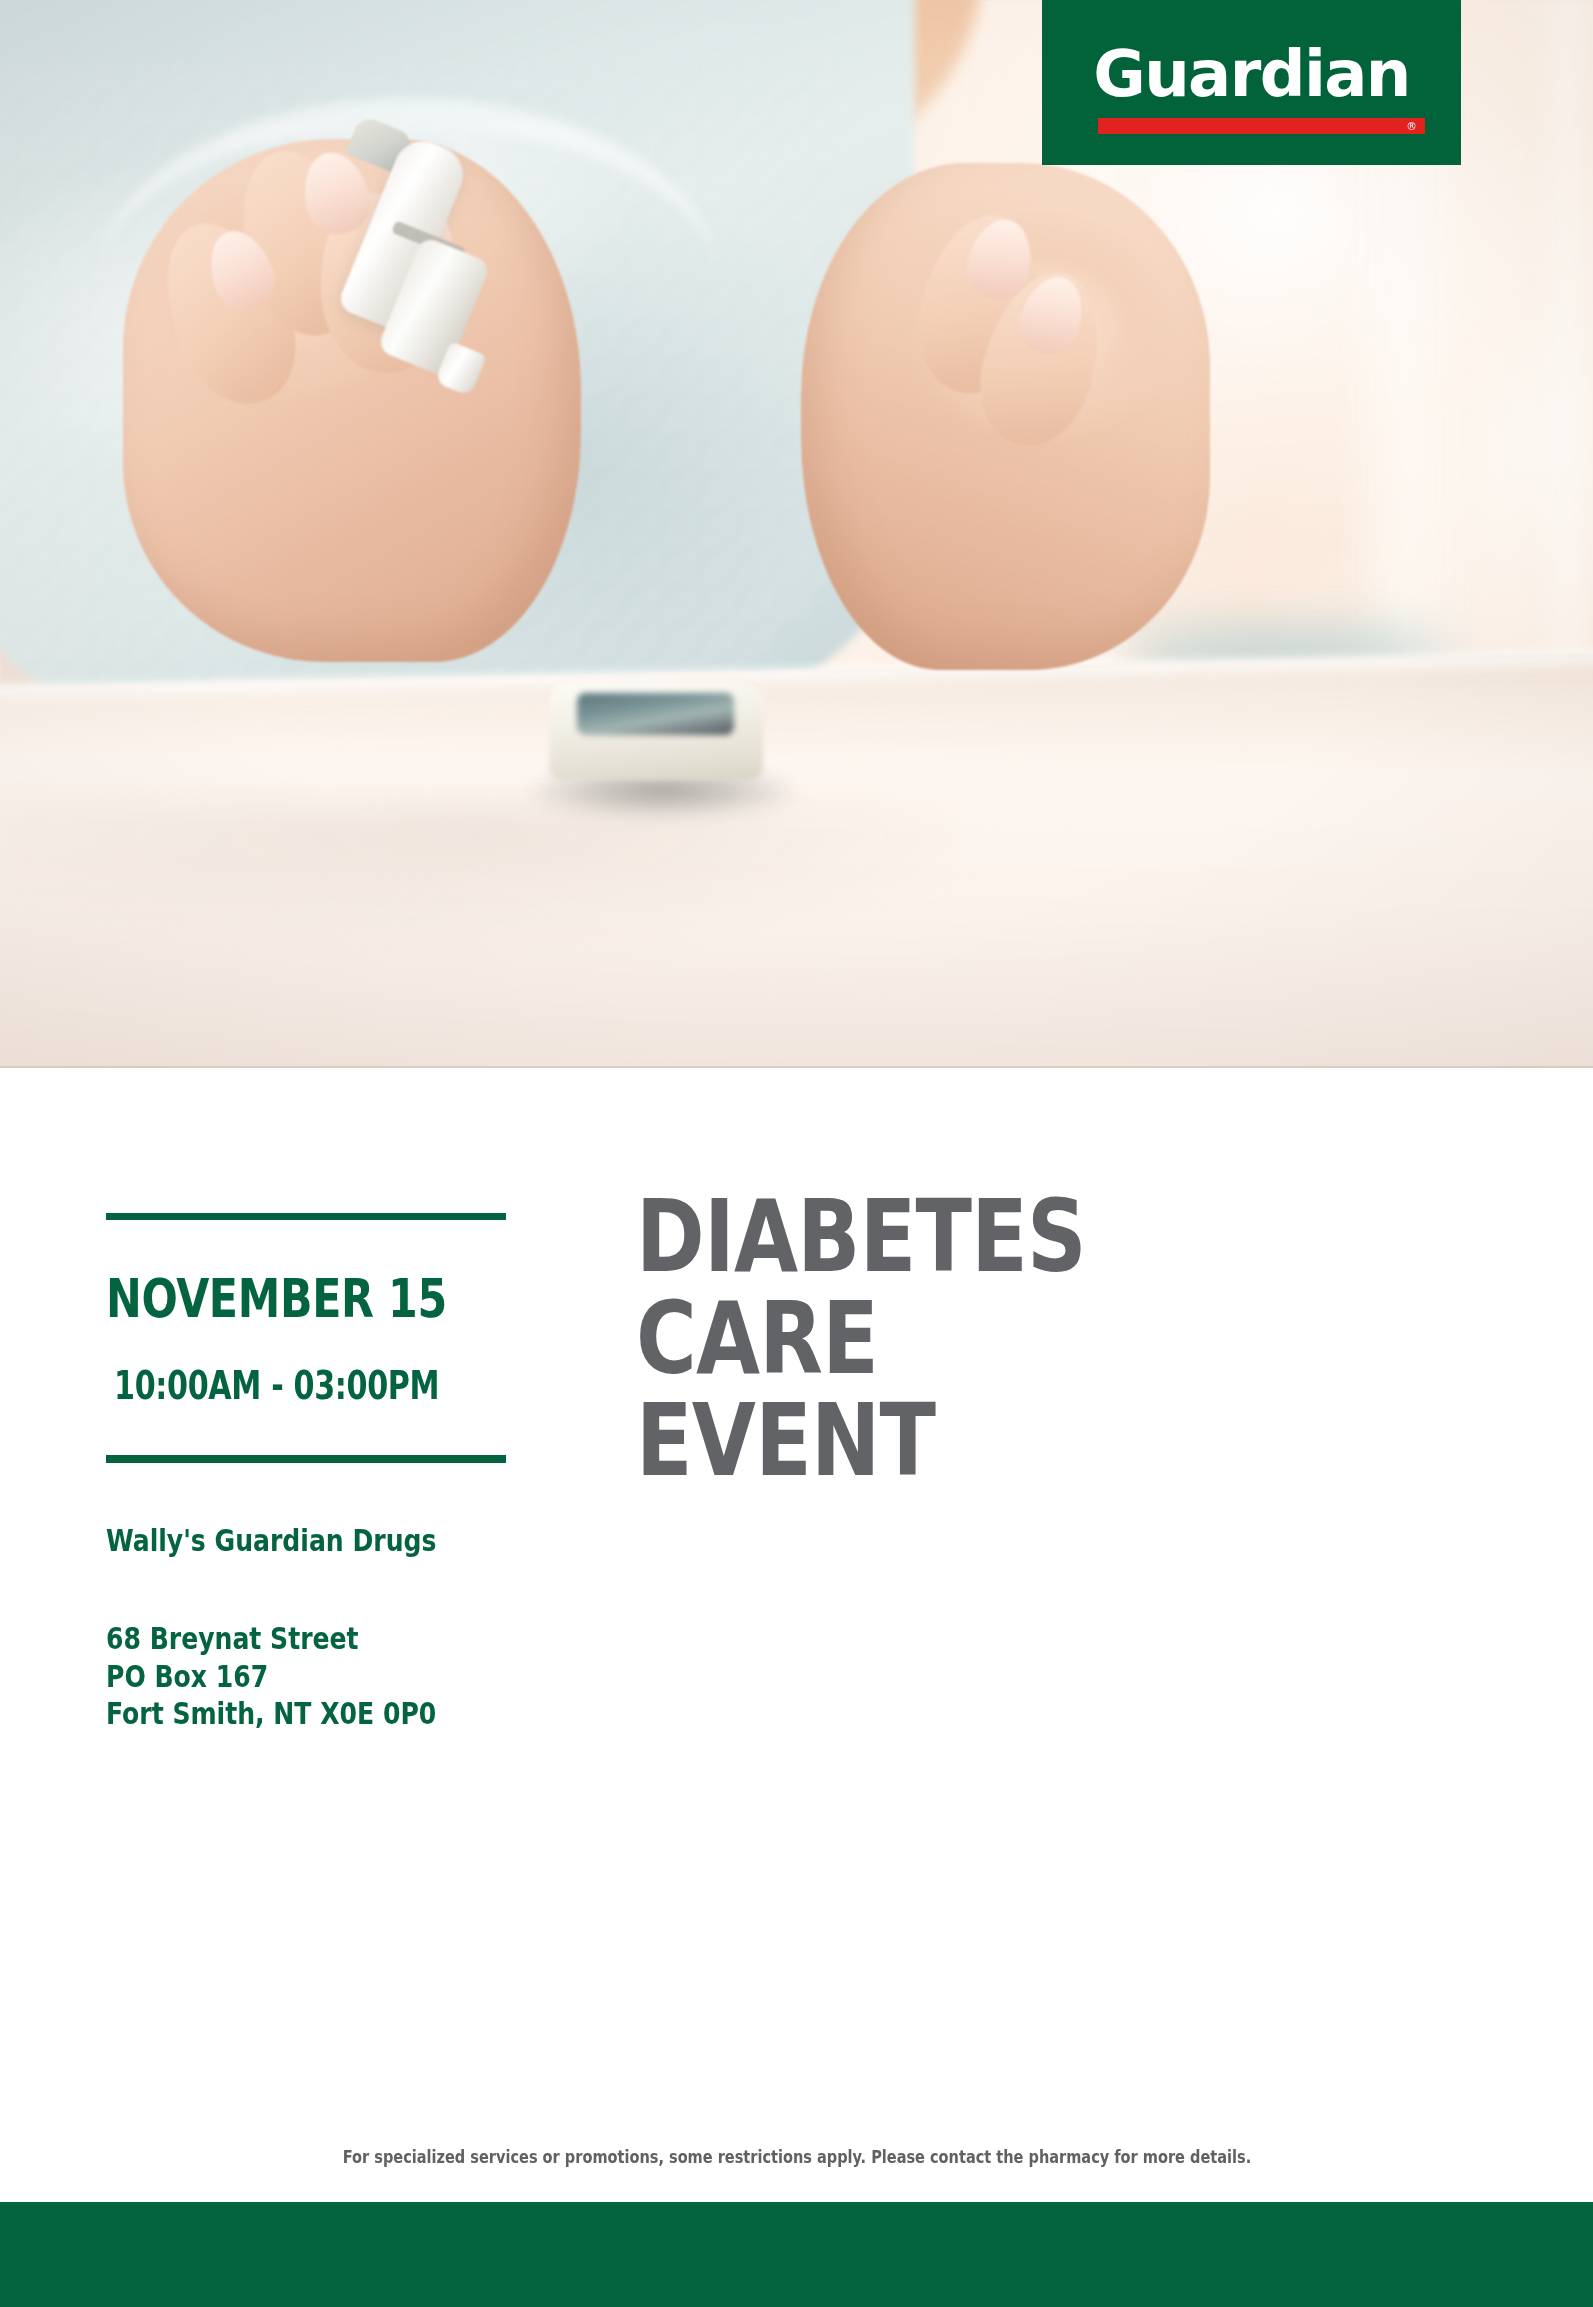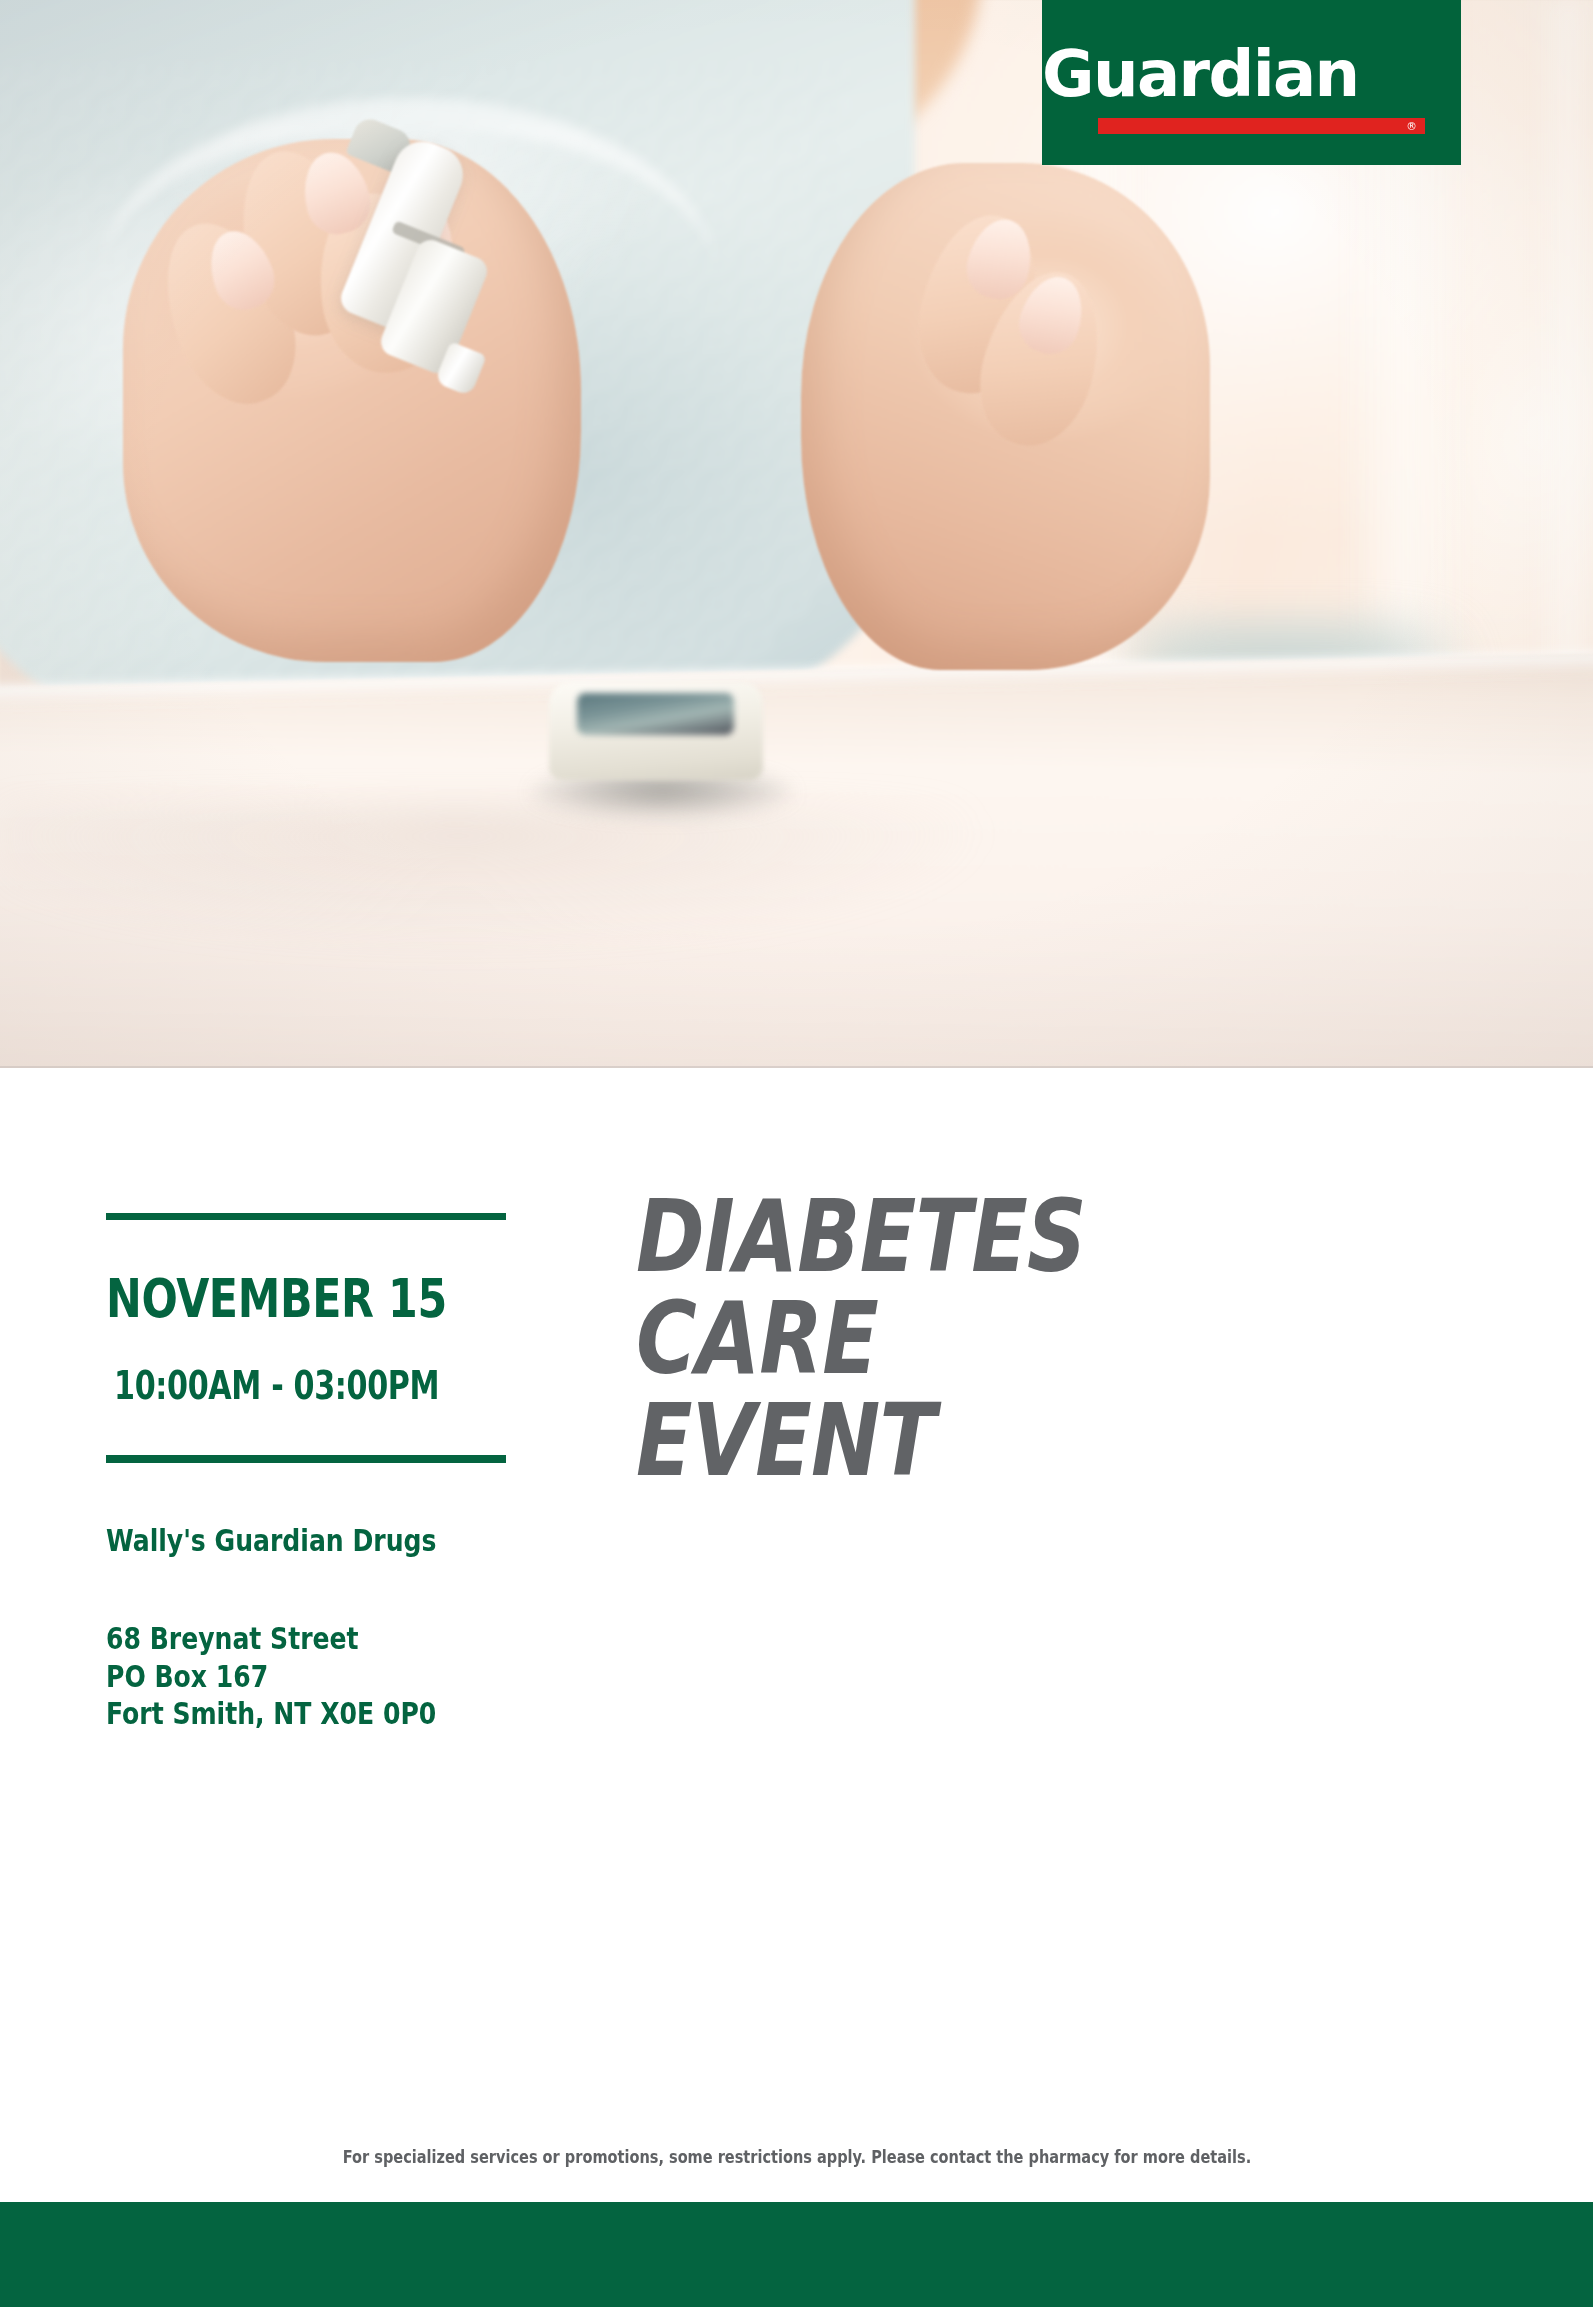--- a/index.html
+++ b/index.html
@@ -272,20 +272,21 @@
   .logo-box {
     position: absolute;
     left: 1042px; top: 0;
     width: 419px; height: 165px;
     background: #02633b;
     z-index: 5;
   }
   .logo-word {
     position: absolute;
     left: 0; right: 0; top: 42px;
+    text-align: center;
     color: #ffffff;
     font-family: "DejaVu Sans", sans-serif;
     font-weight: 700;
     font-size: 64px;
     letter-spacing: -1.6px;
     line-height: 1;
   }
   .logo-bar {
     position: absolute;
     left: 56px; top: 118px;
@@ -364,21 +365,20 @@
     transform: scaleX(0.9);
     transform-origin: left center;
     white-space: nowrap;
   }
 
   
   .right-col {
     position: absolute;
     left: 636px; top: 118px;
     width: 915px;
-    font-style: italic;
   }
   .title {
     color: #616366;
     font-family: "DejaVu Sans Condensed", "Liberation Sans Narrow", "Liberation Sans", sans-serif;
     font-weight: 700;
     font-size: 100px;
     line-height: 1.02;
     letter-spacing: -0.8px;
     transform: scaleX(0.92);
     transform-origin: left center;

